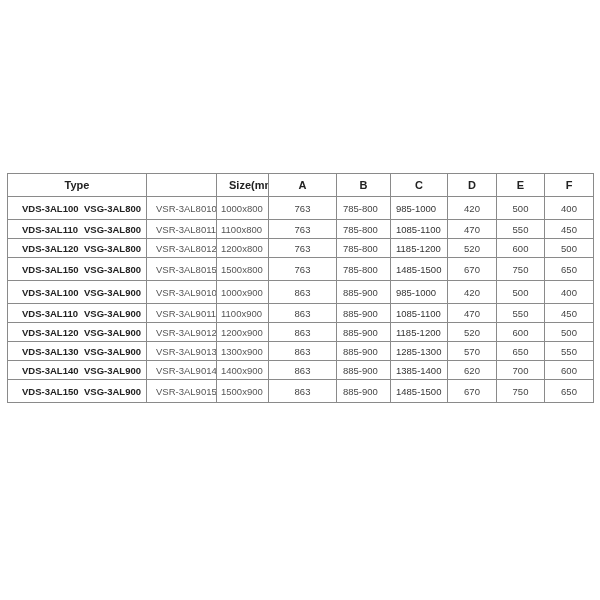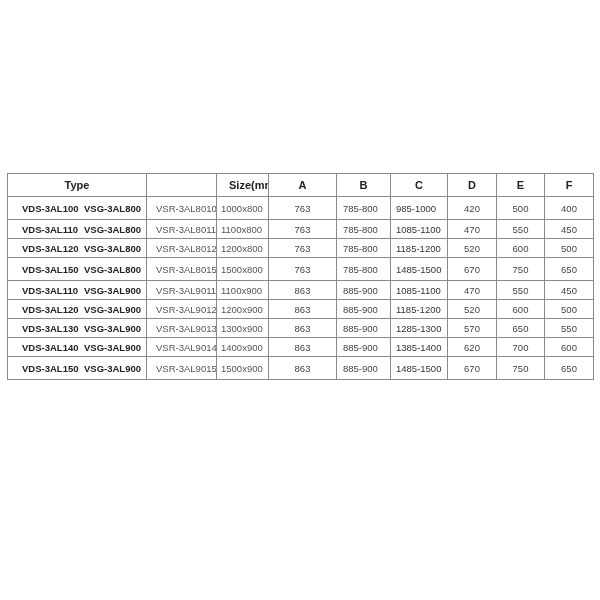--- a/index.html
+++ b/index.html
@@ -154,20 +154,33 @@
     <td class="model-cell">VSR-3AL8015</td>
     <td class="size-cell">1500x800</td>
     <td class="num-c">763</td>
     <td class="b-cell">785-800</td>
     <td class="c-cell">1485-1500</td>
     <td class="num-c">670</td>
     <td class="num-c">750</td>
     <td class="num-c">650</td>
   </tr>
 
+  <tr class="tall">
+    <td class="type-cell">
+      <span class="vds">VDS-3AL100</span><span class="vsg">VSG-3AL900</span>
+    </td>
+    <td class="model-cell">VSR-3AL9010</td>
+    <td class="size-cell">1000x900</td>
+    <td class="num-c">863</td>
+    <td class="b-cell">885-900</td>
+    <td class="c-cell">985-1000</td>
+    <td class="num-c">420</td>
+    <td class="num-c">500</td>
+    <td class="num-c">400</td>
+  </tr>
 
   <tr>
     <td class="type-cell">
       <span class="vds">VDS-3AL110</span><span class="vsg">VSG-3AL900</span>
     </td>
     <td class="model-cell">VSR-3AL9011</td>
     <td class="size-cell">1100x900</td>
     <td class="num-c">863</td>
     <td class="b-cell">885-900</td>
     <td class="c-cell">1085-1100</td>

